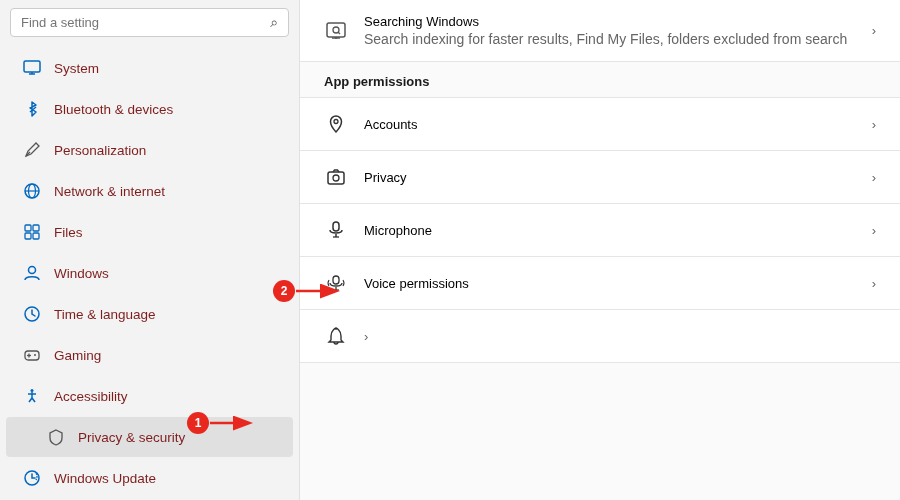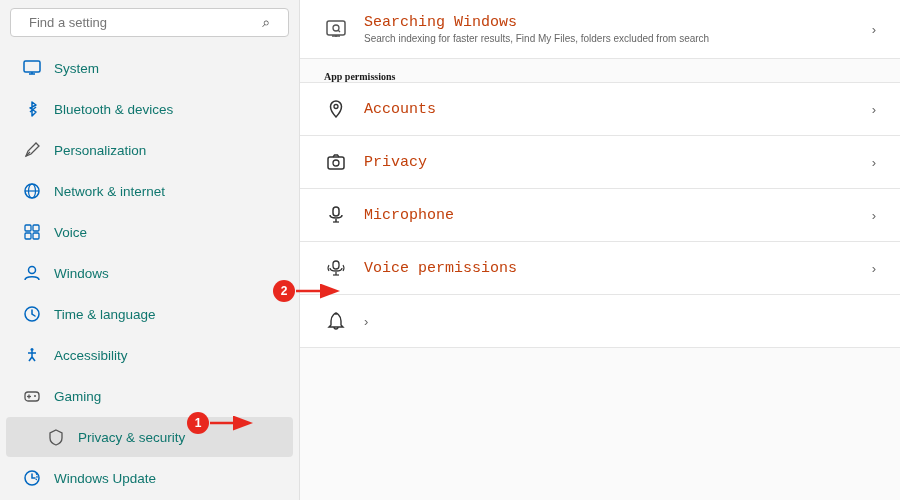--- a/index.html
+++ b/index.html
@@ -24,21 +24,21 @@
       overflow: hidden;
     }
 
     .search-bar {
       display: flex;
       align-items: center;
       margin: 8px 10px;
       border: 1px solid #ccc;
       background: #fff;
       border-radius: 4px;
-      padding: 5px 18px;
+      padding: 5px 10px;
     }
     .search-bar input {
       border: none;
       outline: none;
       flex: 1;
       font-size: 13px;
       background: transparent;
       color: #333;
     }
     .search-bar .search-icon-svg {
@@ -51,21 +51,21 @@
       overflow-y: auto;
       padding: 2px 0;
     }
 
     .nav-item {
       display: flex;
       align-items: center;
       padding: 10px 16px;
       cursor: pointer;
       font-size: 13.5px;
-      color: #0f766e;
+      color: #7f1d1d;
       border-radius: 4px;
       margin: 1px 6px;
       gap: 12px;
       position: relative;
     }
     .nav-item.active {
       background: #e0e0e0;
       padding-left: 40px;
     }
     .nav-item .icon {
@@ -106,42 +106,40 @@
       align-items: center;
       justify-content: center;
       font-size: 18px;
       color: #333;
       flex-shrink: 0;
     }
     .section-item .item-text {
       flex: 1;
     }
     .section-item .item-title {
-      font-size: 15px;
-      color: #c2410c;
-      font-family: Liberation Mono, monospace;
+      font-size: 13px;
+      color: #000000;
     }
     .section-item .item-subtitle {
-      font-size: 10px;
+      font-size: 14px;
       color: #666;
       margin-top: 2px;
     }
     .section-item .chevron {
       color: #666;
       font-size: 13px;
     }
 
     .section-header {
-      padding: 12px 24px 0 24px;
-      font-size: 10px;
+      padding: 12px 24px 8px 24px;
+      font-size: 13px;
       font-weight: 600;
       color: #1a1a1a;
       background: #fafafa;
       border-bottom: 1px solid #e5e5e5;
-      font-family: Liberation Serif, serif;
     }
 
     
     .overlay-svg {
       position: absolute;
       top: 0; left: 0;
       width: 900px;
       height: 500px;
       pointer-events: none;
       z-index: 20;
@@ -197,62 +195,62 @@
   </div>
       <div class="nav-item">
     <span class="icon">
           <svg width="18" height="18" viewBox="0 0 18 18">
             <rect x="2" y="2" width="6" height="6" rx="1" stroke="#0067c0" stroke-width="1.3" fill="none"></rect>
             <rect x="10" y="2" width="6" height="6" rx="1" stroke="#0067c0" stroke-width="1.3" fill="none"></rect>
             <rect x="2" y="10" width="6" height="6" rx="1" stroke="#0067c0" stroke-width="1.3" fill="none"></rect>
             <rect x="10" y="10" width="6" height="6" rx="1" stroke="#0067c0" stroke-width="1.3" fill="none"></rect>
           </svg>
         </span>
-    <span class="label">Voice</span>
+    <span class="label">Files</span>
   </div>
       <div class="nav-item">
     <span class="icon">
           <svg width="18" height="18" viewBox="0 0 18 18">
             <circle cx="9" cy="6" r="3.5" stroke="#0067c0" stroke-width="1.5" fill="none"></circle>
             <path d="M2 16 C2 11.5 16 11.5 16 16" stroke="#0067c0" stroke-width="1.5" fill="none"></path>
           </svg>
         </span>
     <span class="label">Windows</span>
   </div>
       <div class="nav-item">
     <span class="icon">
           <svg width="18" height="18" viewBox="0 0 18 18">
             <circle cx="9" cy="9" r="7" stroke="#0067c0" stroke-width="1.5" fill="none"></circle>
             <polyline points="9,5 9,9 12,11" stroke="#0067c0" stroke-width="1.5" fill="none" stroke-linecap="round"></polyline>
           </svg>
         </span>
     <span class="label">Time &amp; language</span>
+  </div>
+      <div class="nav-item">
+    <span class="icon">
+          <svg width="18" height="18" viewBox="0 0 18 18">
+            <rect x="2" y="5" width="14" height="9" rx="3" stroke="#555" stroke-width="1.3" fill="none"></rect>
+            <line x1="6" y1="7.5" x2="6" y2="11.5" stroke="#555" stroke-width="1.3"></line>
+            <line x1="4" y1="9.5" x2="8" y2="9.5" stroke="#555" stroke-width="1.3"></line>
+            <circle cx="12" cy="9" r="1" fill="#555"></circle>
+          </svg>
+        </span>
+    <span class="label">Gaming</span>
   </div>
       <div class="nav-item">
     <span class="icon">
           <svg width="18" height="18" viewBox="0 0 18 18">
             <circle cx="9" cy="3.5" r="1.5" fill="#0067c0"></circle>
             <line x1="9" y1="5" x2="9" y2="11" stroke="#0067c0" stroke-width="1.5"></line>
             <line x1="5" y1="7" x2="13" y2="7" stroke="#0067c0" stroke-width="1.5"></line>
             <line x1="9" y1="11" x2="6" y2="15" stroke="#0067c0" stroke-width="1.5"></line>
             <line x1="9" y1="11" x2="12" y2="15" stroke="#0067c0" stroke-width="1.5"></line>
           </svg>
         </span>
     <span class="label">Accessibility</span>
-  </div>
-      <div class="nav-item">
-    <span class="icon">
-          <svg width="18" height="18" viewBox="0 0 18 18">
-            <rect x="2" y="5" width="14" height="9" rx="3" stroke="#555" stroke-width="1.3" fill="none"></rect>
-            <line x1="6" y1="7.5" x2="6" y2="11.5" stroke="#555" stroke-width="1.3"></line>
-            <line x1="4" y1="9.5" x2="8" y2="9.5" stroke="#555" stroke-width="1.3"></line>
-            <circle cx="12" cy="9" r="1" fill="#555"></circle>
-          </svg>
-        </span>
-    <span class="label">Gaming</span>
   </div>
       <div class="nav-item active">
     <span class="icon">
           <svg width="18" height="18" viewBox="0 0 18 18">
             <path d="M9 2 L15 5 L15 10 C15 13.5 12 16 9 17 C6 16 3 13.5 3 10 L3 5 Z" stroke="#555" stroke-width="1.3" fill="none"></path>
           </svg>
         </span>
     <span class="label">Privacy &amp; security</span>
   </div>
       <div class="nav-item">

